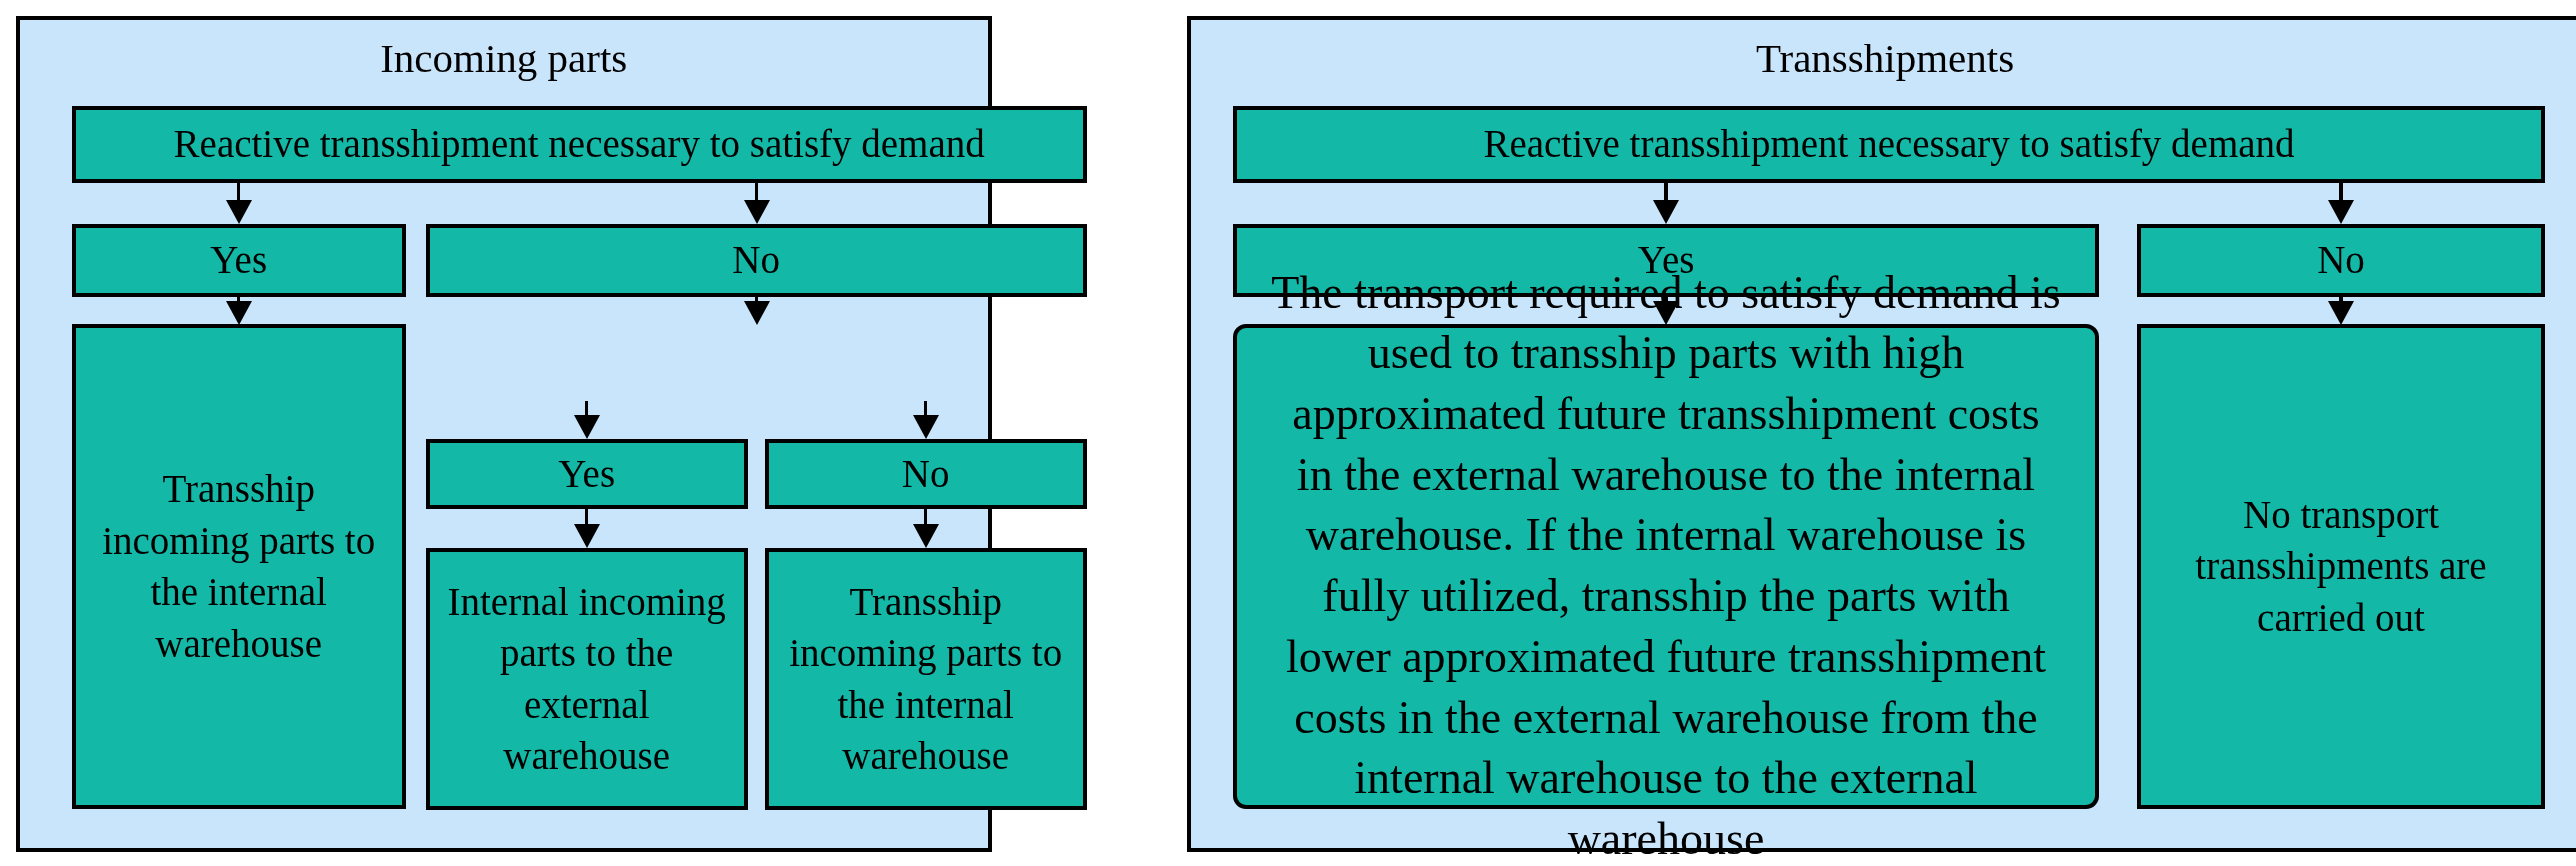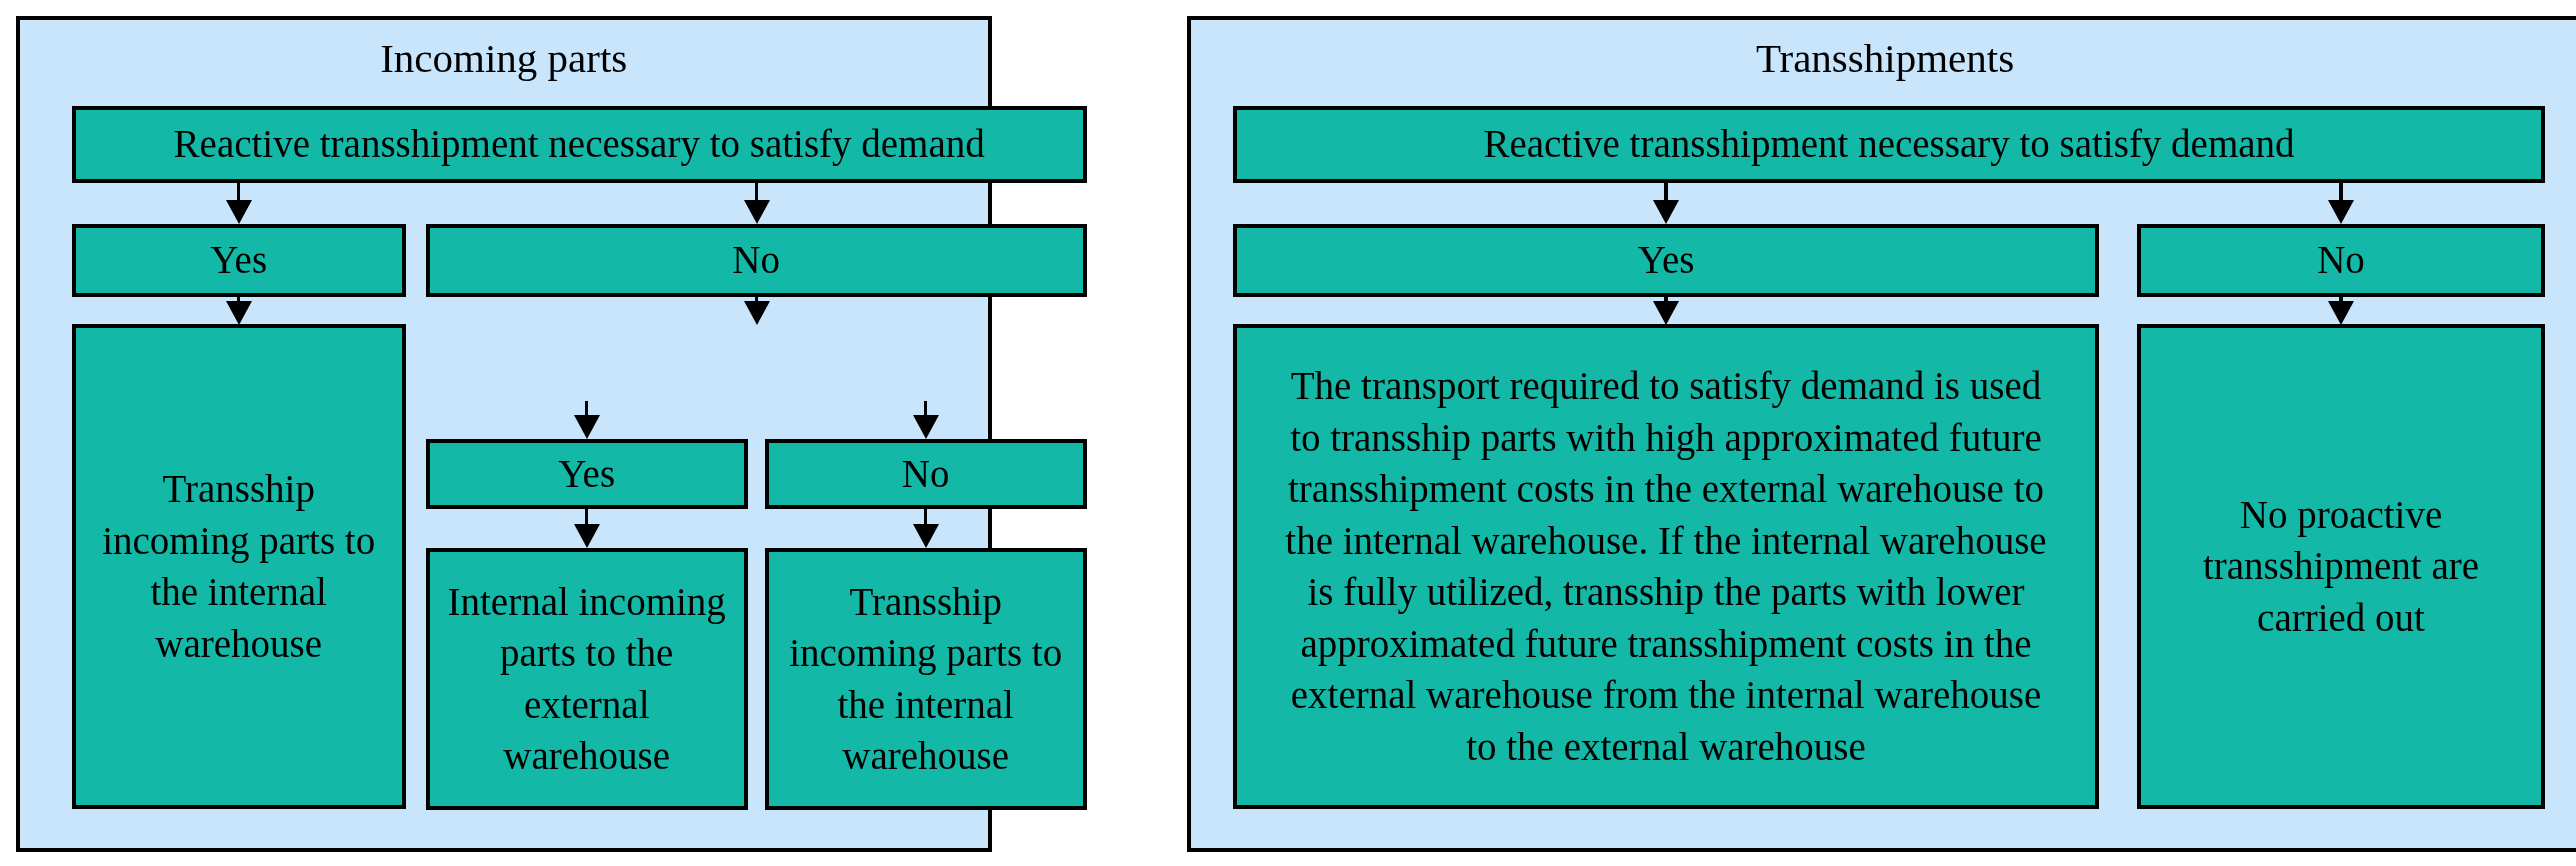--- a/index.html
+++ b/index.html
@@ -42,23 +42,24 @@
     box-sizing: border-box;
     display: flex;
     align-items: center;
     justify-content: center;
     text-align: center;
     font-size: 39px;
     line-height: 1.32;
     padding: 0 11.3px;
   }
   .node.para {
-    font-size: 39px;
+    font-size: 46px;
     line-height: 1.32;
     padding: 0 34px;
+    border-radius: 13px;
   }
   .arrow {
     position: absolute;
     width: 28px;
     display: flex;
     flex-direction: column;
     align-items: center;
   }
   .arrow .shaft {
     width: 3.1px;
@@ -184,17 +185,17 @@
     <div class="arrow" id="rp-a3">
         <div class="shaft"></div>
         <div class="head"></div>
       </div>
     <div class="arrow" id="rp-a4">
         <div class="shaft"></div>
         <div class="head"></div>
       </div>
 
     <div class="node para" id="rp-yes-out">The transport required to satisfy demand is used to transship parts with high approximated future transshipment costs in the external warehouse to the internal warehouse. If the internal warehouse is fully utilized, transship the parts with lower approximated future transshipment costs in the external warehouse from the internal warehouse to the external warehouse</div>
-    <div class="node" id="rp-no-out">No proactive transshipment are carried out</div>
+    <div class="node" id="rp-no-out">No transport transshipments are carried out</div>
   </div>
 
 </div>
 
 
 </body></html>

